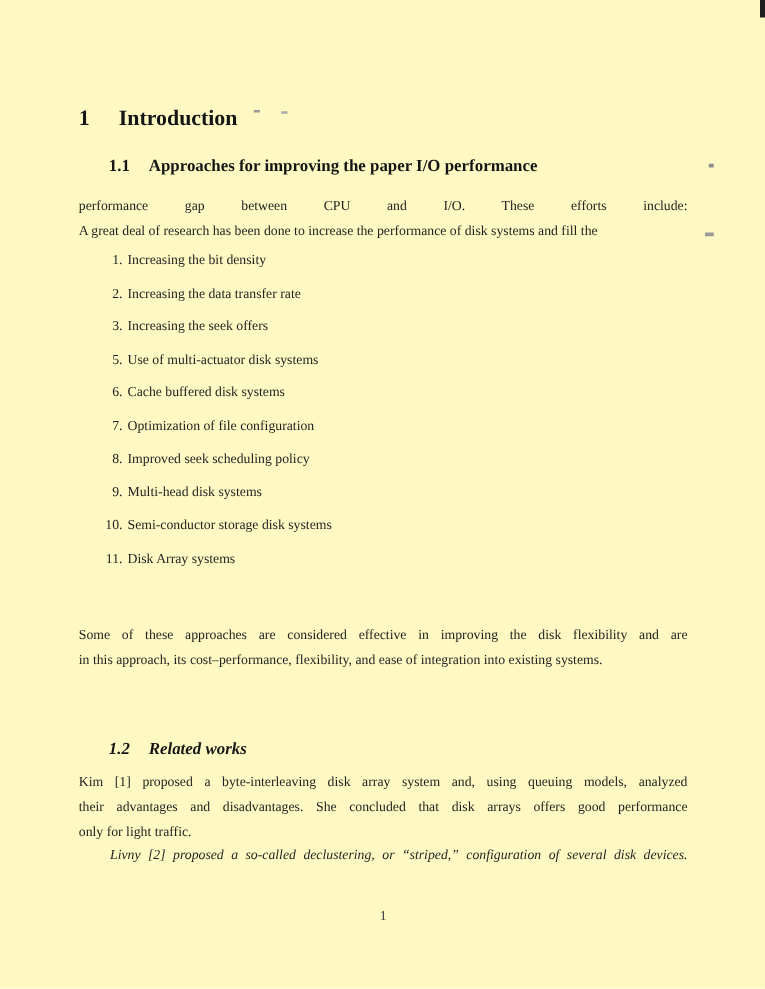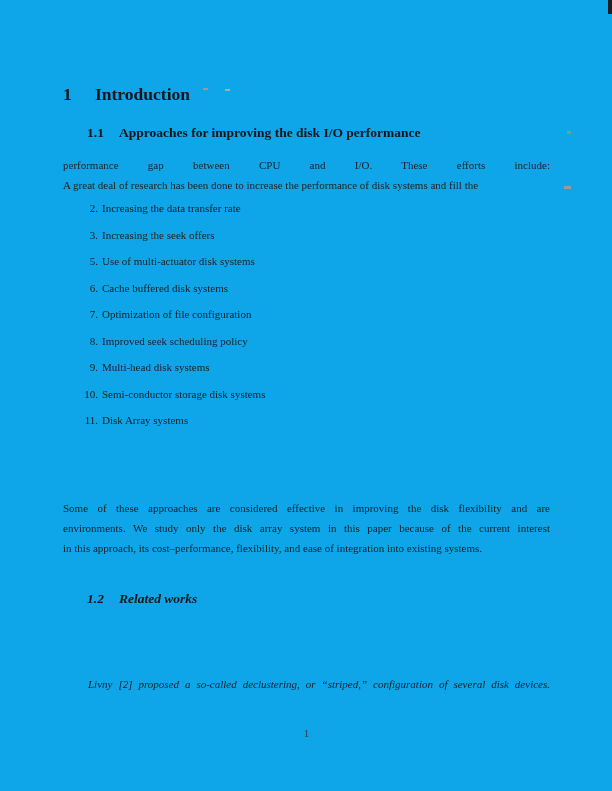--- a/index.html
+++ b/index.html
@@ -4,21 +4,21 @@
 <title>Paper page</title>
 <style>
   * { margin: 0; padding: 0; box-sizing: border-box; }
   html, body { width: 612px; height: 791px; background: #ffffff; }
   body { font-family: "Liberation Serif", "DejaVu Serif", serif; }
 
   .page {
     position: relative;
     width: 612px;
     height: 791px;
-    background: #0ea5e9;
+    background: #fef9c3;
     overflow: hidden;
     color: #1f1f1f;
   }
 
   .content {
     position: absolute;
     left: 63px;
     top: 0;
     width: 487px;
     height: 100%;
@@ -113,50 +113,56 @@
   <div class="artifact corner-bar"></div>
   <div class="artifact speck-1"></div>
   <div class="artifact speck-2"></div>
   <div class="artifact speck-3"></div>
   <div class="artifact speck-4"></div>
 
   <div class="content">
 
     <div class="h1"><span class="sec-num">1</span><span>Introduction</span></div>
 
-    <div class="h2 h2a"><span class="sec-num">1.1</span><span>Approaches for improving the disk I/O performance</span></div>
+    <div class="h2 h2a"><span class="sec-num">1.1</span><span>Approaches for improving the paper I/O performance</span></div>
 
     <div class="para p1">
 
     <div class="line">performance gap between CPU and I/O. These efforts include:</div>
         <div class="line">A great deal of research has been done to increase the performance of disk systems and fill the</div>
       </div>
 
     <ol class="list">
 
+    <li class="list-item"><span class="li-num">1.</span><span>Increasing the bit density</span></li>
         <li class="list-item"><span class="li-num">2.</span><span>Increasing the data transfer rate</span></li>
         <li class="list-item"><span class="li-num">3.</span><span>Increasing the seek offers</span></li>
         <li class="list-item"><span class="li-num">5.</span><span>Use of multi-actuator disk systems</span></li>
         <li class="list-item"><span class="li-num">6.</span><span>Cache buffered disk systems</span></li>
         <li class="list-item"><span class="li-num">7.</span><span>Optimization of file configuration</span></li>
         <li class="list-item"><span class="li-num">8.</span><span>Improved seek scheduling policy</span></li>
         <li class="list-item"><span class="li-num">9.</span><span>Multi-head disk systems</span></li>
         <li class="list-item"><span class="li-num">10.</span><span>Semi-conductor storage disk systems</span></li>
         <li class="list-item"><span class="li-num">11.</span><span>Disk Array systems</span></li>
       </ol>
 
     <div class="para p2">
 
     <div class="line">Some of these approaches are considered effective in improving the disk flexibility and are</div>
-        <div class="line">environments. We study only the disk array system in this paper because of the current interest</div>
         <div class="line">in this approach, its cost–performance, flexibility, and ease of integration into existing systems.</div>
       </div>
 
     <div class="h2 h2b"><span class="sec-num">1.2</span><span>Related works</span></div>
 
+    <div class="para p3">
+
+    <div class="line">Kim [1] proposed a byte-interleaving disk array system and, using queuing models, analyzed</div>
+        <div class="line">their advantages and disadvantages. She concluded that disk arrays offers good performance</div>
+        <div class="line">only for light traffic.</div>
+      </div>
 
     <div class="para p4">
 
     <div class="line indent fill">Livny [2] proposed a so-called declustering, or “striped,” configuration of several disk devices.</div>
       </div>
 
     <div class="pagenum">1</div>
 
   </div>
 </div>

